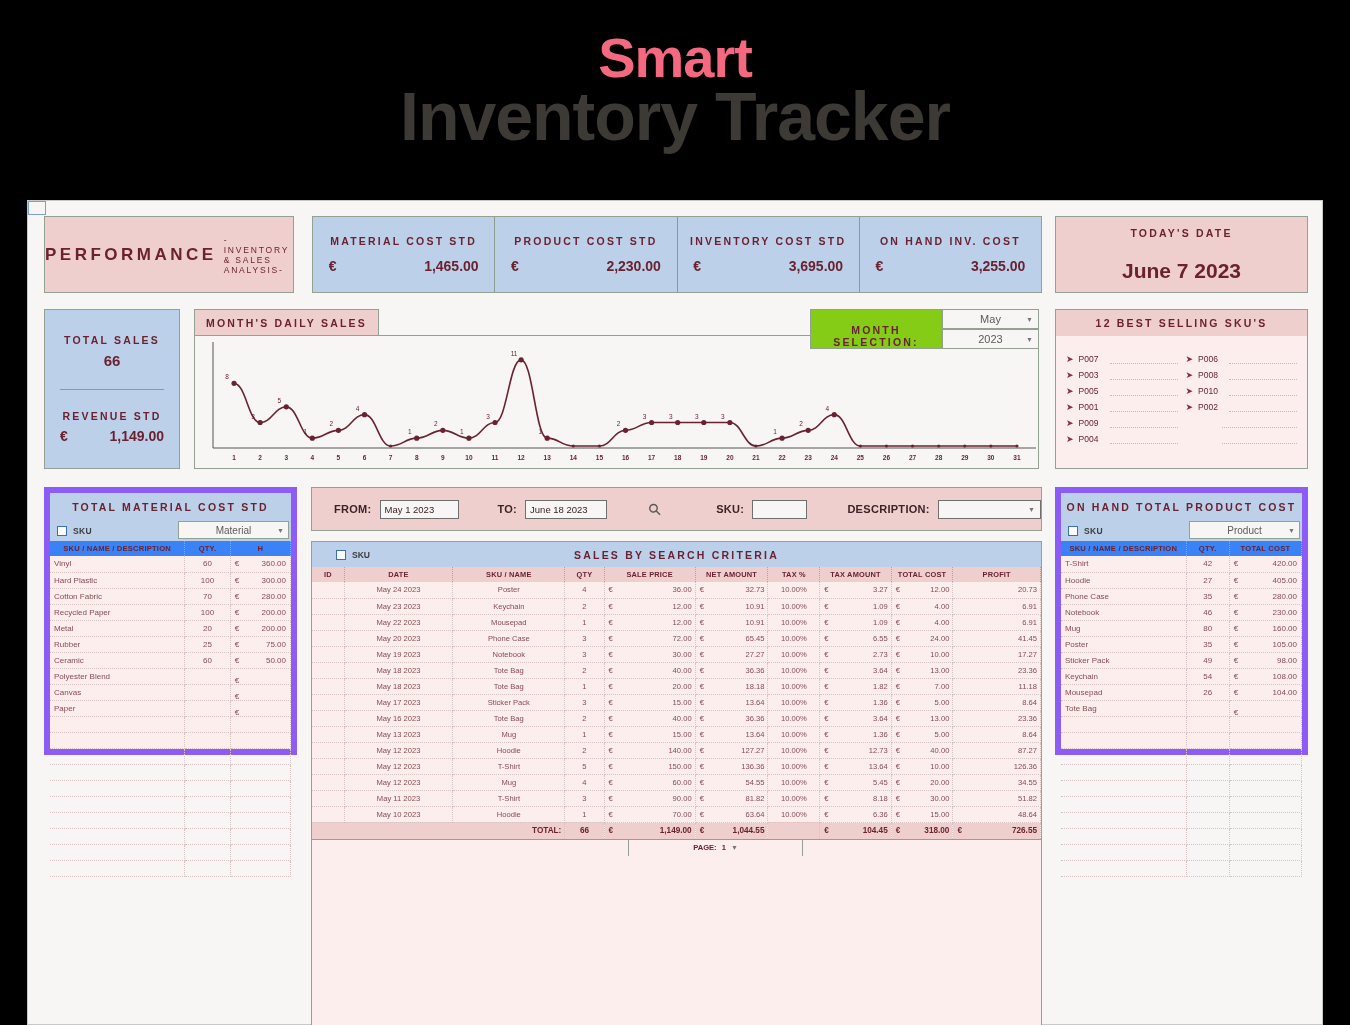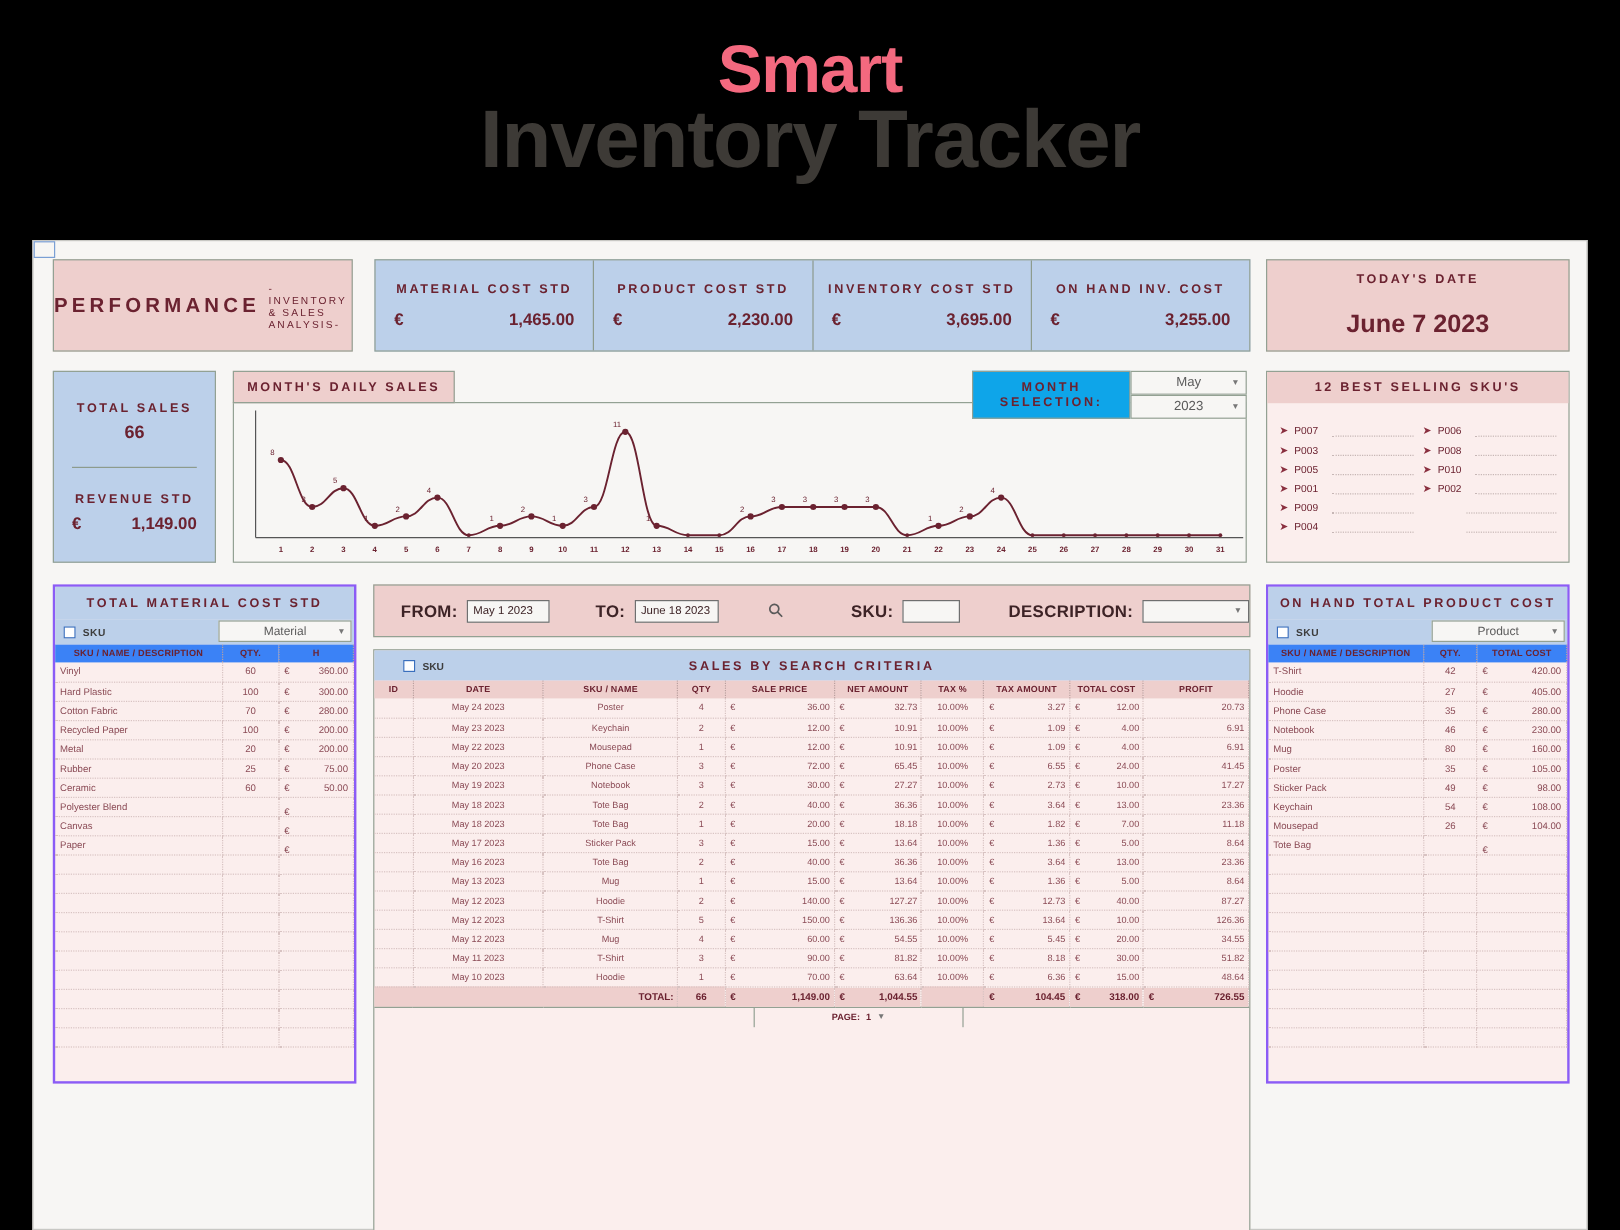--- a/index.html
+++ b/index.html
@@ -99,22 +99,22 @@
   #dsbody {
     position: absolute; left: 0; top: 26px; width: 845px; height: 134px;
     background: #f7f6f4; border: 1px solid #93a193;
   }
   #chartsvg { position: absolute; left: 0; top: 0; }
 
   
   #monthsel { position: absolute; left: 782px; top: 108px; width: 229px; height: 40px; }
   #mslabel {
     position: absolute; left: 0; top: 0; width: 132px; height: 40px;
-    background: #0ea5e9; border: 1px solid #93a193;
-    display: flex; align-items: center; justify-content: center;
+    background: #84cc16; border: 1px solid #93a193;
+    display: flex; align-items: flex-end; justify-content: center;
   }
   .selbox {
     position: absolute; left: 132px; width: 97px; height: 20px;
     background: #f7f6f4; border: 1px solid #93a193;
     display: flex; align-items: center; justify-content: center;
     font-size: 11px; color: #5b5b5b;
   }
   .selbox .caret {
     position: absolute; right: 5px; font-size: 7px; color: #777;
   }
@@ -128,21 +128,21 @@
   #best .cols { display: flex; padding: 12px 10px 0 10px; gap: 8px; }
   #best .col { flex: 1; }
   #best .row {
     display: flex; align-items: flex-end; gap: 5px;
     height: 16px; font-size: 8.5px; color: #6b2230;
   }
   #best .arw { color: #8a2f3f; font-size: 9px; }
   #best .line { flex: 1; border-bottom: 1px dotted #c6b6b5; height: 11px; }
 
   
-  .sidetbl { position: absolute; width: 253px; height: 416px; border: 2px solid #8b5cf6; background: #fbeeed; }
+  .sidetbl { position: absolute; width: 253px; height: 268px; border: 6px solid #8b5cf6; background: #fbeeed; }
   #mattbl { left: 16px; top: 286px; }
   #prodtbl { left: 1027px; top: 286px; }
   .st-cap { height: 27px; background: #bcd0ea; display: flex; align-items: center; justify-content: center; }
   .st-filter {
     height: 21px; background: #bcd0ea; display: flex; align-items: center;
     padding-left: 7px; gap: 6px; position: relative;
   }
   .cb { width: 10px; height: 10px; border: 1.5px solid #3a6fbd; background: #fff; }
   .st-filter .lab { font-size: 8.5px; font-weight: bold; color: #3d3d3d; letter-spacing: .4px; }
   .st-filter .drop {
@@ -165,21 +165,21 @@
   .cc { text-align: center; } .rr { text-align: right; } .ll { text-align: left; }
   td.eur { padding: 0 3px; position: relative; }
   td.eur .sym { position: absolute; left: 4px; }
 
   
   #searchbar {
     position: absolute; left: 283px; top: 286px; width: 731px; height: 44px;
     background: #eecfcd; border: 1px solid #93a193;
     display: flex; align-items: center; padding-left: 22px; gap: 8px;
   }
-  #searchbar .fl { font-size: 14px; font-weight: bold; color: #3d2326; letter-spacing: .3px; }
+  #searchbar .fl { font-size: 11px; font-weight: bold; color: #3d2326; letter-spacing: .3px; }
   #searchbar .inp {
     height: 19px; background: #f7f6f4; border: 1px solid #6f6f6f;
     font-size: 9.5px; color: #3d2326; display: flex; align-items: center;
     padding: 0 4px;
   }
   #searchbar .w1 { width: 100px; } #searchbar .w2 { width: 102px; }
   #searchbar .w3 { width: 68px; } #searchbar .w4 { width: 130px; position: relative; }
   #searchbar .w4 .caret { position: absolute; right: 5px; font-size: 7px; color: #777; }
 
   

